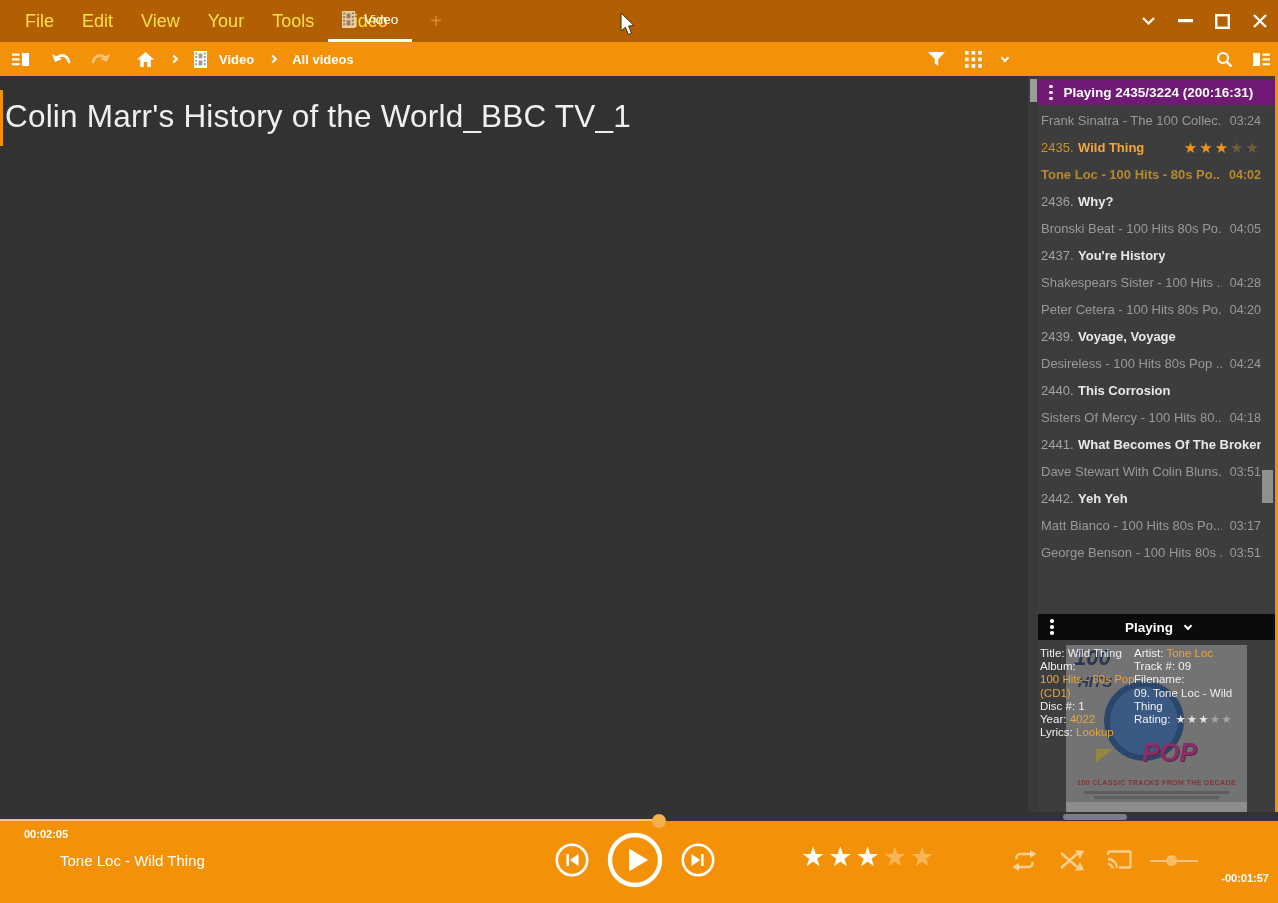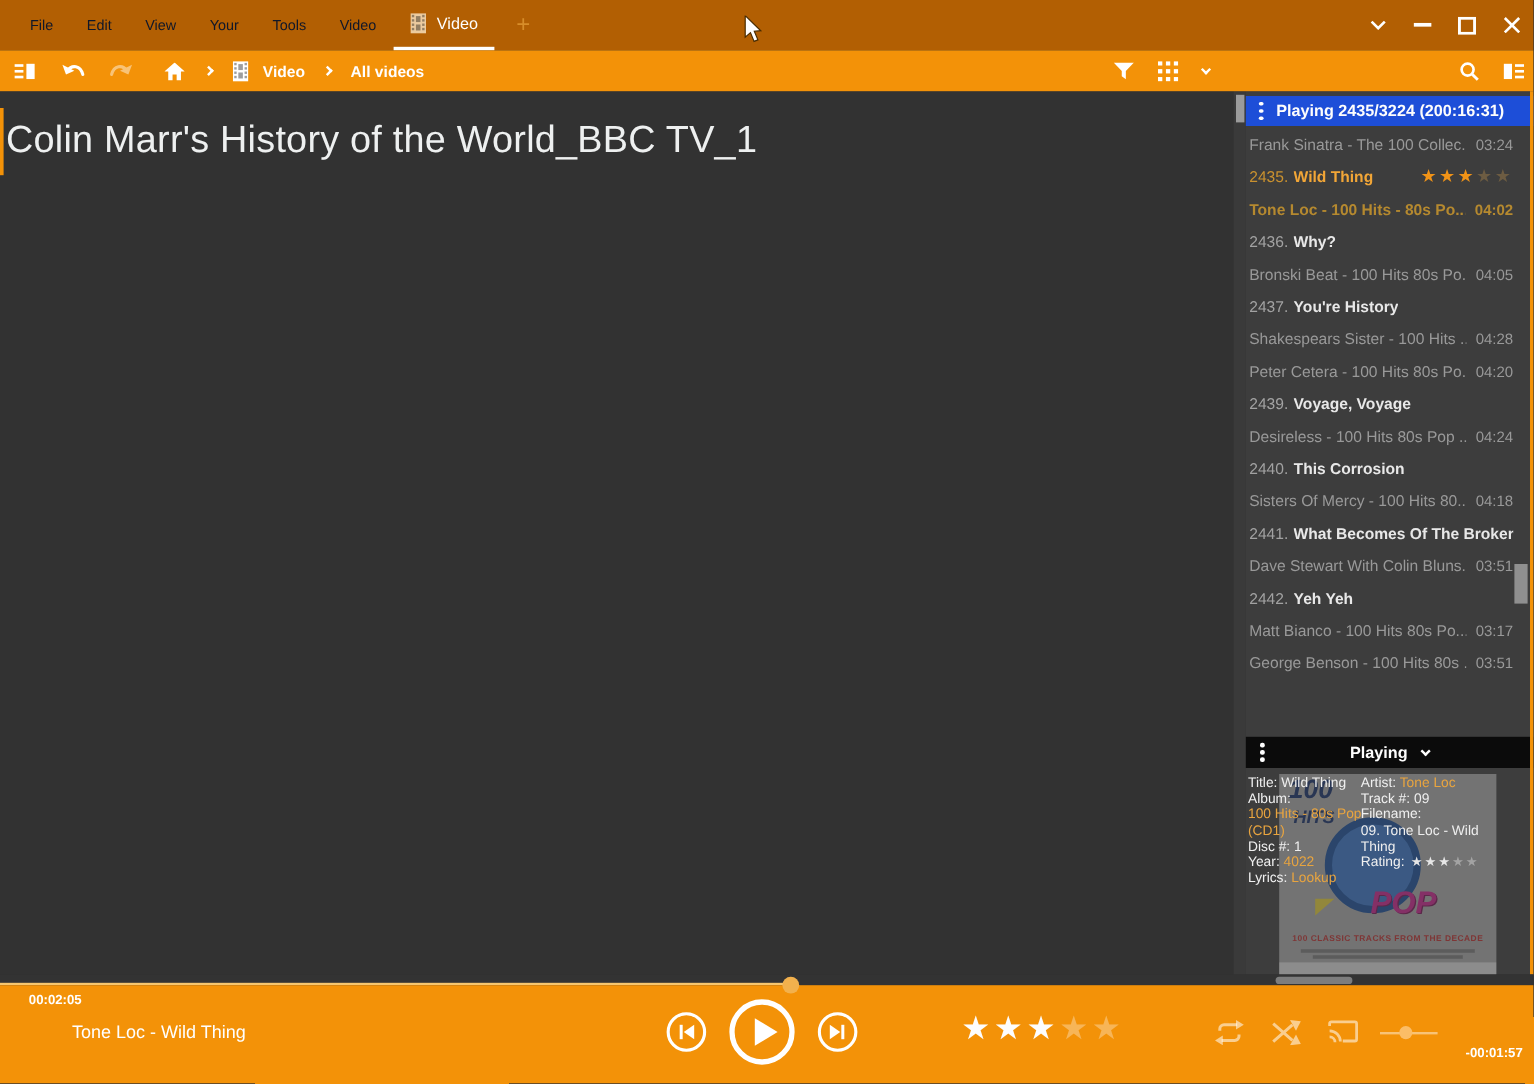--- a/index.html
+++ b/index.html
@@ -8,21 +8,21 @@
     position:relative; overflow:hidden;
     font-family:"Liberation Sans", sans-serif;
     background:#323232; color:#f2f2f2;
     -webkit-font-smoothing:antialiased;
   }
   svg { display:block; }
 
   
   .menubar { position:absolute; left:0; top:0; width:1278px; height:42px; background:#b25f03; z-index:10; }
   .menu-items { position:absolute; left:0; top:0; height:42px; display:flex; align-items:center; padding-left:11px; }
-  .menu-item { padding:0 14px; height:42px; display:flex; align-items:center; font-size:12px; color:#0f172a; cursor:default; }
+  .menu-item { padding:0 14px; height:42px; display:flex; align-items:center; font-size:18px; color:#fde047; cursor:default; }
   .tab { position:absolute; left:328px; top:0; height:42px; display:flex; align-items:center; gap:9px; padding:0 14px; border-bottom:3px solid #ffffff; }
   .tab .film { color:#eccb9f; }
   .tab-label { font-size:13.5px; color:#ffffff; }
   .newtab { position:absolute; left:422px; top:0; width:28px; height:42px; display:flex; align-items:center; justify-content:center; font-size:20px; color:#d78d2a; }
   .win-controls { position:absolute; right:0; top:0; height:42px; display:flex; align-items:center; }
   .win-btn { width:37px; height:42px; display:flex; align-items:center; justify-content:center; color:#fff; }
 
   
   .toolbar { position:absolute; left:0; top:42px; width:1278px; height:34px; background:#f39208; z-index:10; }
   .tb-left { position:absolute; left:0; top:0; height:34px; display:flex; align-items:center; color:#fff; }
@@ -37,21 +37,21 @@
 
   
   .main { position:absolute; left:0; top:76px; width:1028px; height:736px; background:#323232; overflow:hidden; }
   .main-title { position:absolute; left:5px; top:22px; font-size:31.5px; font-weight:400; color:#eef0f0; letter-spacing:.2px; white-space:nowrap; }
   .main-left-indicator { position:absolute; left:0; top:90px; width:3px; height:56px; background:#f39208; }
   .main-vscroll { position:absolute; left:1028px; top:76px; width:10px; height:736px; background:#3a3a3a; }
   .main-vscroll-thumb { position:absolute; left:1.5px; top:3px; width:7px; height:23px; background:#9b9b9b; }
 
   
   .playlist { position:absolute; left:1038px; top:76px; width:240px; height:736px; background:#3d3d3d; overflow:hidden; }
-  .pl-header { position:absolute; left:0; top:4px; width:240px; height:25px; background:#1d4ed8; display:flex; align-items:center; gap:11px; padding-left:11px; }
+  .pl-header { position:absolute; left:0; top:4px; width:240px; height:25px; background:#701a75; display:flex; align-items:center; gap:11px; padding-left:11px; }
   .pl-header-label { font-size:13.5px; font-weight:bold; color:#fdfdfd; white-space:nowrap; }
   .kebab { display:flex; flex-direction:column; gap:2.5px; }
   .kebab i { width:3.5px; height:3.5px; border-radius:50%; background:#fff; }
   .pl-rows { position:absolute; left:0; top:31px; width:240px; }
   .pl-row { height:27px; display:flex; align-items:center; padding:0 17px 0 3px; white-space:nowrap; overflow:hidden; font-size:13px; }
   .pl-num { width:37px; flex:none; color:#a2a2a2; }
   .pl-title { font-weight:bold; color:#e8e8e8; overflow:hidden; text-overflow:clip; }
   .pl-artist-text { flex:1; color:#999999; overflow:hidden; }
   .pl-time { margin-left:8px; color:#999999; font-size:12.5px; }
   .pl-row.current .pl-num { color:#c9912f; }

